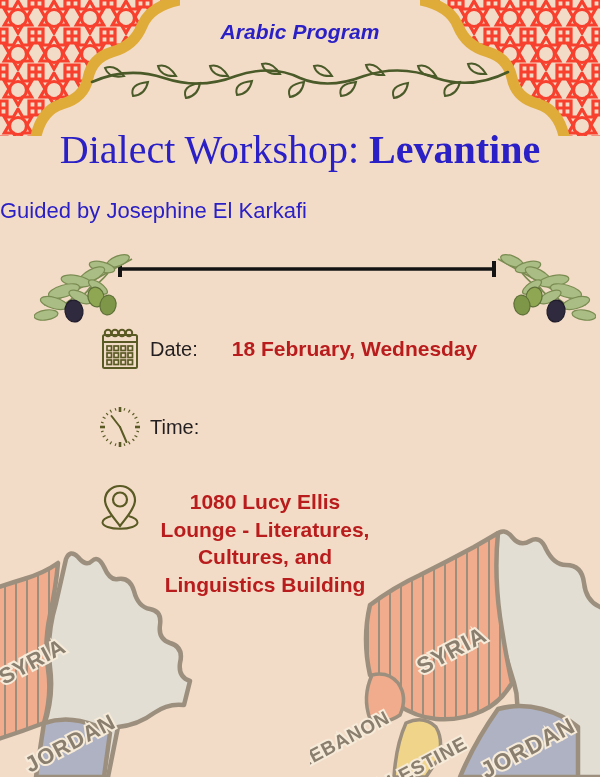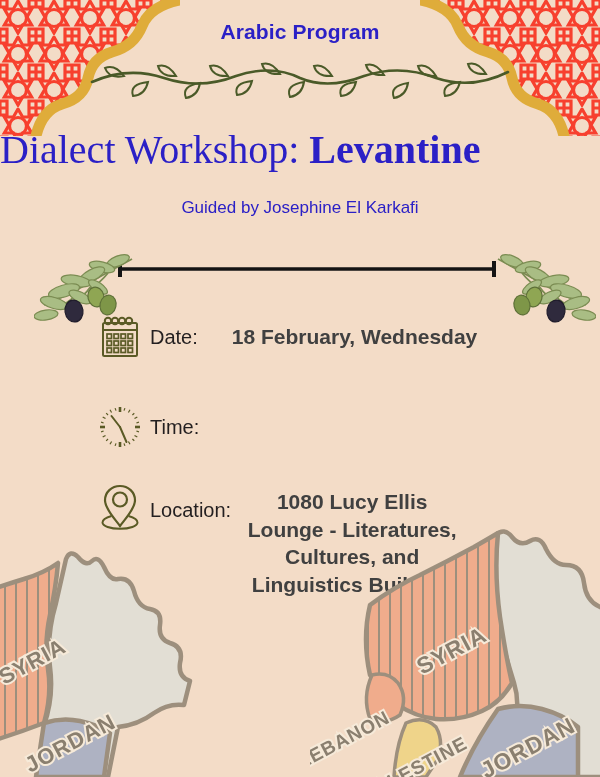--- a/index.html
+++ b/index.html
@@ -42,42 +42,43 @@
   .program-title {
     position: absolute;
     left: 0;
     top: 20px;
     width: 600px;
     text-align: center;
     font-size: 21px;
     font-weight: bold;
     color: #2b20c6;
     letter-spacing: .1px;
+    font-style: italic;
   }
 
   .main-title {
     position: absolute;
     left: 0;
     top: 129px;
     width: 600px;
+    text-align: center;
     font-family: "Liberation Serif", "DejaVu Serif", serif;
     font-size: 40px;
     color: #2b20c6;
     line-height: 1.05;
     white-space: nowrap;
   }
   .main-title .strong { font-weight: bold; }
 
   .subtitle {
     position: absolute;
     left: 0;
     top: 198px;
     width: 600px;
-    text-align: center;
-    font-size: 17px;
+    font-size: 22px;
     color: #2b20c6;
   }
 
   
   .rule {
     position: absolute;
     left: 118px;
     top: 259px;
     width: 378px;
     height: 20px;
@@ -107,25 +108,25 @@
   }
   .detail-label {
     font-size: 20px;
     color: #231f20;
     margin-left: 6px;
     white-space: nowrap;
   }
   .detail-value {
     font-size: 21px;
     font-weight: bold;
-    color: #404040;
+    color: #b91c1c;
     white-space: nowrap;
   }
 
-  #row-date     { left: 96px;  top: 313px; }
+  #row-date     { left: 96px;  top: 325px; }
   #row-date     .detail-value { margin-left: 34px; }
   #row-time     { left: 96px;  top: 403px; text-align: center; }
   #row-time     .detail-value { margin-left: 76px; }
   #row-location { left: 96px;  top: 482px; align-items: flex-start; }
   #row-location .detail-label { margin-top: 17px; }
   #row-location .detail-value {
     margin-left: 10px;
     margin-top: 6px;
     white-space: normal;
     width: 222px;
@@ -368,21 +369,20 @@
   <div class="detail-row" id="row-location">
     <span class="detail-icon">
       <svg width="46" height="50" viewBox="0 0 46 50" xmlns="http://www.w3.org/2000/svg">
         <g stroke="#5a5a25" stroke-width="2.2" fill="none">
           <path d="M23 5 C14.5 5 8 11.3 8 19.3 C8 28 18 38 23 45 C28 38 38 28 38 19.3 C38 11.3 31.5 5 23 5 Z"></path>
           <circle cx="23" cy="18.5" r="7"></circle>
           <path d="M14.5 35 C9 36.5 5.5 39 5.5 41.5 C5.5 45 13.3 47.8 23 47.8 C32.7 47.8 40.5 45 40.5 41.5 C40.5 39 37 36.5 31.5 35" stroke-width="2"></path>
         </g>
       </svg>
     </span>
-    <span class="detail-label">Location:</span>
     <span class="detail-value">1080 Lucy Ellis Lounge - Literatures, Cultures, and Linguistics Building</span>
   </div>
 
   <div class="map map-left">
     <svg width="300" height="240" viewBox="0 0 300 240" xmlns="http://www.w3.org/2000/svg">
       <defs>
         <pattern id="stripeL" width="11" height="11" patternUnits="userSpaceOnUse">
           <rect width="11" height="11" fill="#f0ac8c"></rect>
           <line x1="3" y1="-2" x2="3" y2="13" stroke="#9d8f7d" stroke-width="2"></line>
         </pattern>

